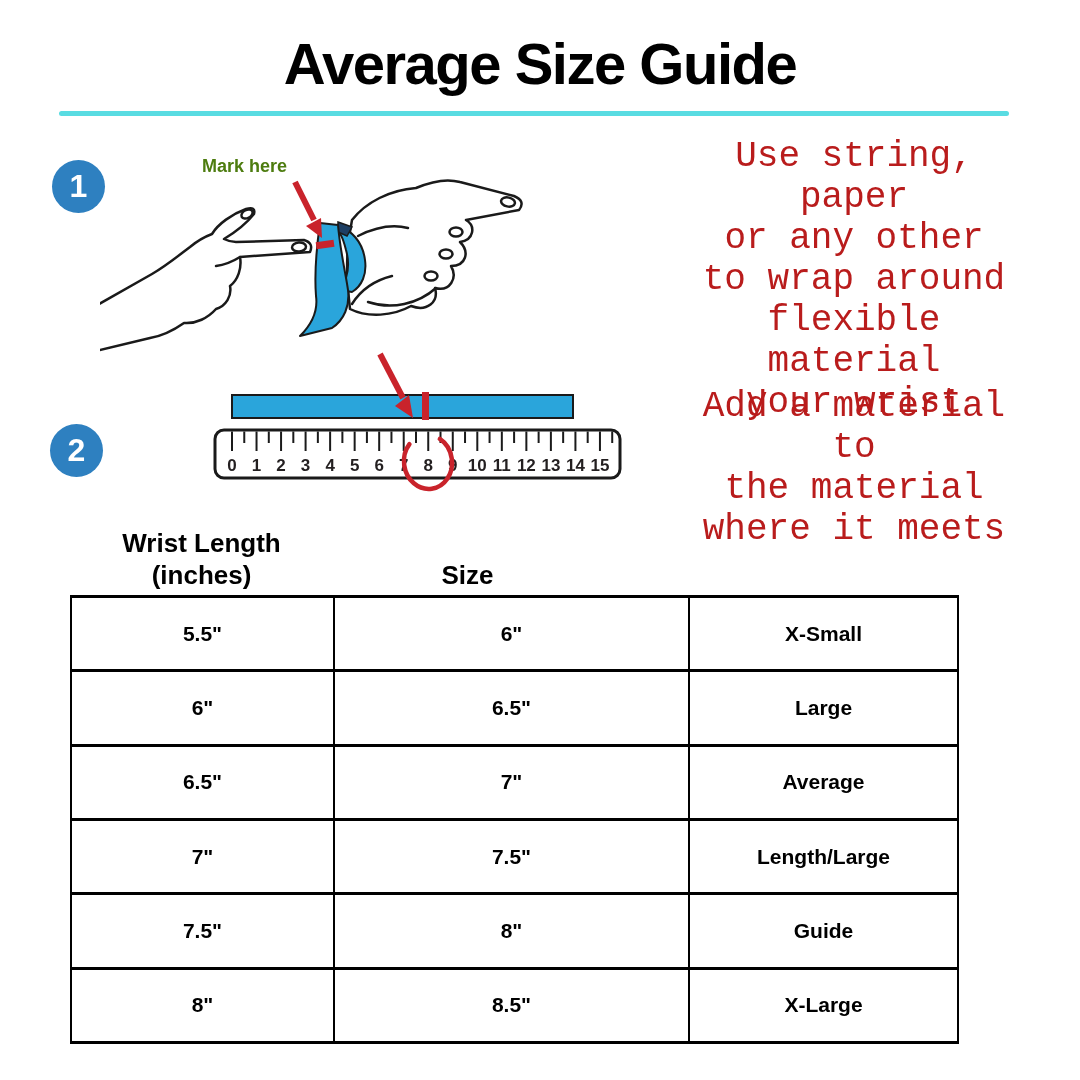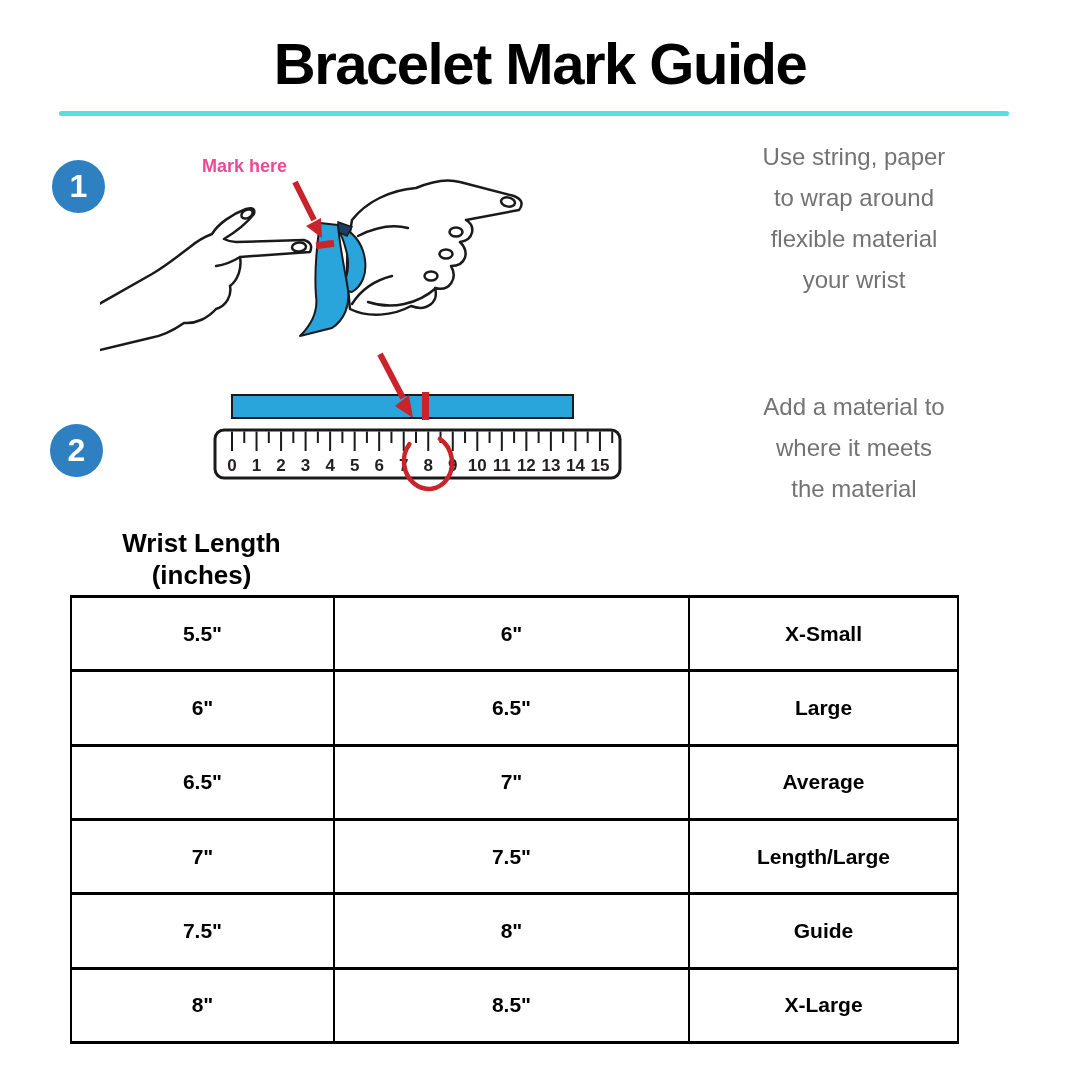--- a/index.html
+++ b/index.html
@@ -35,29 +35,29 @@
   }
   .badge-1 { top:160px; left:52px; }
   .badge-2 { top:424px; left:50px; }
 
   
   .illus-1 { top:140px; left:100px; width:460px; height:215px; }
   .illus-2 { top:350px; left:210px; width:420px; height:150px; }
 
   .mark-here {
     top:156px; left:202px;
-    font-size:18px; font-weight:700; color:#ec4899;
+    font-size:18px; font-weight:700; color:#4d7c0f;
     letter-spacing:0px;
   }
 
   
   .instruction {
     width:340px; left:684px;
     text-align:center;
-    font-size:24px; line-height:41px; color:#737373;
+    font-size:36px; line-height:41px; color:#b91c1c;font-family:Liberation Mono, monospace;
   }
   .instruction-1 { top:136px; }
   .instruction-2 { top:386px; }
 
   
   .table-headers {
     top:524px; left:70px; width:887px; height:69px;
     display:flex;
   }
   .table-headers .hcell {
@@ -79,21 +79,21 @@
   table.size-table td {
     border-left:2px solid #000; border-right:2px solid #000;
     border-top:3px solid #000; border-bottom:3px solid #000;
     text-align:center; vertical-align:middle;
     font-size:21px; font-weight:700;
   }
 </style>
 </head>
 <body>
 
-<div class="abs page-title">Bracelet Mark Guide</div>
+<div class="abs page-title">Average Size Guide</div>
 <div class="abs title-underline"></div>
 
 <div class="abs step-badge badge-1">
   <span>1</span>
 </div>
 
 <svg class="abs illus-1" viewBox="0 0 460 215" xmlns="http://www.w3.org/2000/svg">
 
   <g fill="#ffffff" stroke="#1a1a1a" stroke-width="2.5" stroke-linejoin="round" stroke-linecap="round">
     <path d="M 252 80
@@ -152,20 +152,21 @@
   <g>
     <line x1="195" y1="42" x2="214" y2="80" stroke="#c9232b" stroke-width="6"></line>
     <polygon points="222,98 206,86 221,78" fill="#c9232b"></polygon>
   </g>
 </svg>
 
 <div class="abs mark-here">Mark here</div>
 
 <div class="abs instruction instruction-1">
   <div>Use string, paper</div>
+  <div>or any other</div>
   <div>to wrap around</div>
   <div>flexible material</div>
   <div>your wrist</div>
 </div>
 
 <div class="abs step-badge badge-2">
   <span>2</span>
 </div>
 
 <svg class="abs illus-2" id="ruler-svg" viewBox="0 0 420 150" xmlns="http://www.w3.org/2000/svg">
@@ -231,28 +232,31 @@
       <text x="340.89" y="121">13</text>
       <text x="365.42" y="121">14</text>
       <text x="389.95000000000005" y="121">15</text>
     </g>
 
   <ellipse cx="218" cy="112" rx="24" ry="27" fill="none" stroke="#c9232b" stroke-width="4.5" stroke-linecap="round" stroke-dasharray="102 34 24 400" transform="rotate(-8 218 112)"></ellipse>
 </svg>
 
 <div class="abs instruction instruction-2">
   <div>Add a material to</div>
+  <div>the material</div>
   <div>where it meets</div>
-  <div>the material</div>
 </div>
 
 <div class="abs table-headers">
   <div class="hcell hcol-1">
     <span>Wrist Length</span>
     <span>(inches)</span>
+  </div>
+  <div class="hcell hcol-3">
+    <span>Size</span>
   </div>
 </div>
 
 <table class="size-table">
   <colgroup>
       <col style="width:263px">
       <col style="width:355px">
       <col style="width:269px">
     </colgroup>
   <tbody>

